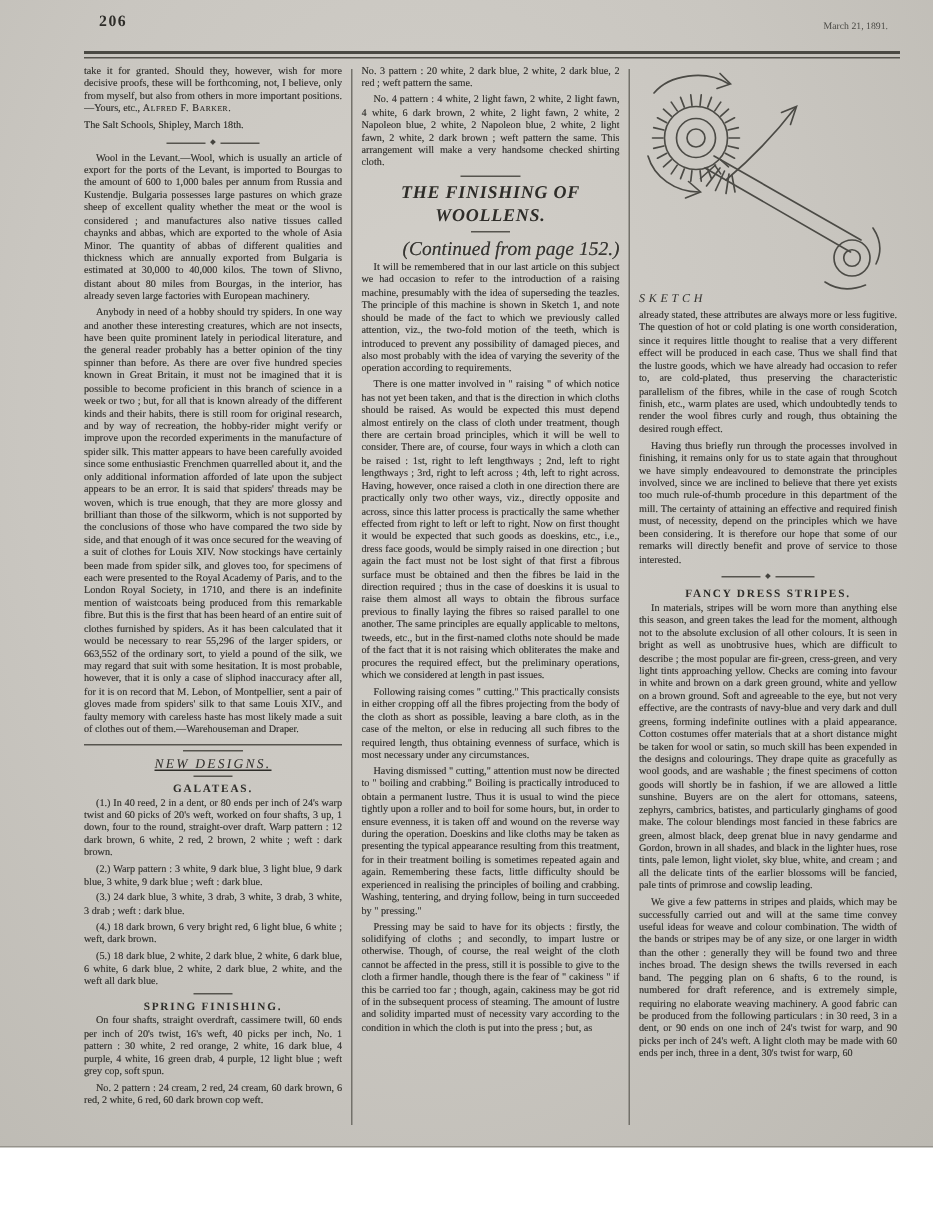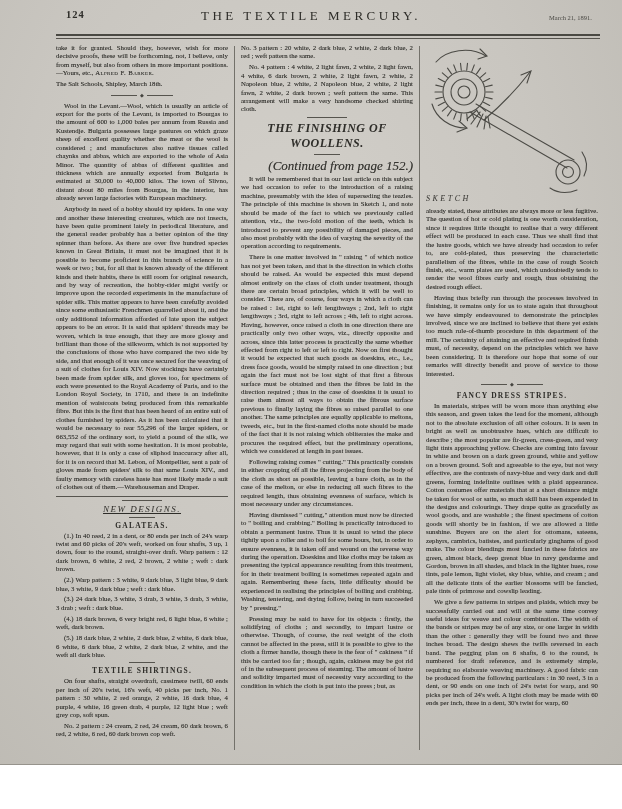--- a/index.html
+++ b/index.html
@@ -38,22 +38,21 @@
   .sketch{margin:2px auto 0;width:172px;}
   .sketch svg{display:block;stroke:#4b4a45;fill:none;stroke-width:1.1;stroke-linecap:round;}
   .sketch-caption{text-align:left;font-style:italic;font-size:8px;letter-spacing:2.5px;
                   margin:0 0 4px;color:#33322e;}
 </style>
 </head>
 <body>
 
 <div class="scan">
   <div class="header">
-    <span class="pageno">124</span>
-    <span class="masthead">THE  TEXTILE  MERCURY.</span>
+    <span class="pageno">206</span>
     <span class="date">March 21, 1891.</span>
   </div>
   <div class="dblrule"></div>
 
   <div class="content">
 
     <div class="col">
       <p class="noindent"><span>take it for granted. Should they, however, wish for more decisive proofs, these will be forthcoming, not, I believe, only from myself, but also from others in more important positions.—Yours, etc.,</span> <span class="sig">Alfred F. Barker.</span></p>
       <p class="addr noindent">The Salt Schools, Shipley, March 18th.</p>
       <div class="divider">
@@ -67,21 +66,21 @@
       <div class="rule-short"></div>
       <h3 class="newdesigns">NEW DESIGNS.</h3>
       <div class="rule-short thin"></div>
       <h4 class="subhead">GALATEAS.</h4>
       <p>(1.) In 40 reed, 2 in a dent, or 80 ends per inch of 24's warp twist and 60 picks of 20's weft, worked on four shafts, 3 up, 1 down, four to the round, straight-over draft. Warp pattern : 12 dark brown, 6 white, 2 red, 2 brown, 2 white ; weft : dark brown.</p>
       <p>(2.) Warp pattern : 3 white, 9 dark blue, 3 light blue, 9 dark blue, 3 white, 9 dark blue ; weft : dark blue.</p>
       <p>(3.) 24 dark blue, 3 white, 3 drab, 3 white, 3 drab, 3 white, 3 drab ; weft : dark blue.</p>
       <p>(4.) 18 dark brown, 6 very bright red, 6 light blue, 6 white ; weft, dark brown.</p>
       <p>(5.) 18 dark blue, 2 white, 2 dark blue, 2 white, 6 dark blue, 6 white, 6 dark blue, 2 white, 2 dark blue, 2 white, and the weft all dark blue.</p>
       <div class="rule-short thin"></div>
-      <h4 class="subhead">TEXTILE SHIRTINGS.</h4>
+      <h4 class="subhead">SPRING FINISHING.</h4>
       <p>On four shafts, straight overdraft, cassimere twill, 60 ends per inch of 20's twist, 16's weft, 40 picks per inch, No. 1 pattern : 30 white, 2 red orange, 2 white, 16 dark blue, 4 purple, 4 white, 16 green drab, 4 purple, 12 light blue ; weft grey cop, soft spun.</p>
       <p>No. 2 pattern : 24 cream, 2 red, 24 cream, 60 dark brown, 6 red, 2 white, 6 red, 60 dark brown cop weft.</p>
     </div>
 
     <div class="vsep"></div>
 
     <div class="col">
       <p class="noindent">No. 3 pattern : 20 white, 2 dark blue, 2 white, 2 dark blue, 2 red ; weft pattern the same.</p>
       <p>No. 4 pattern : 4 white, 2 light fawn, 2 white, 2 light fawn, 4 white, 6 dark brown, 2 white, 2 light fawn, 2 white, 2 Napoleon blue, 2 white, 2 Napoleon blue, 2 white, 2 light fawn, 2 white, 2 dark brown ; weft pattern the same. This arrangement will make a very handsome checked shirting cloth.</p>
       <div class="rule-short"></div>

